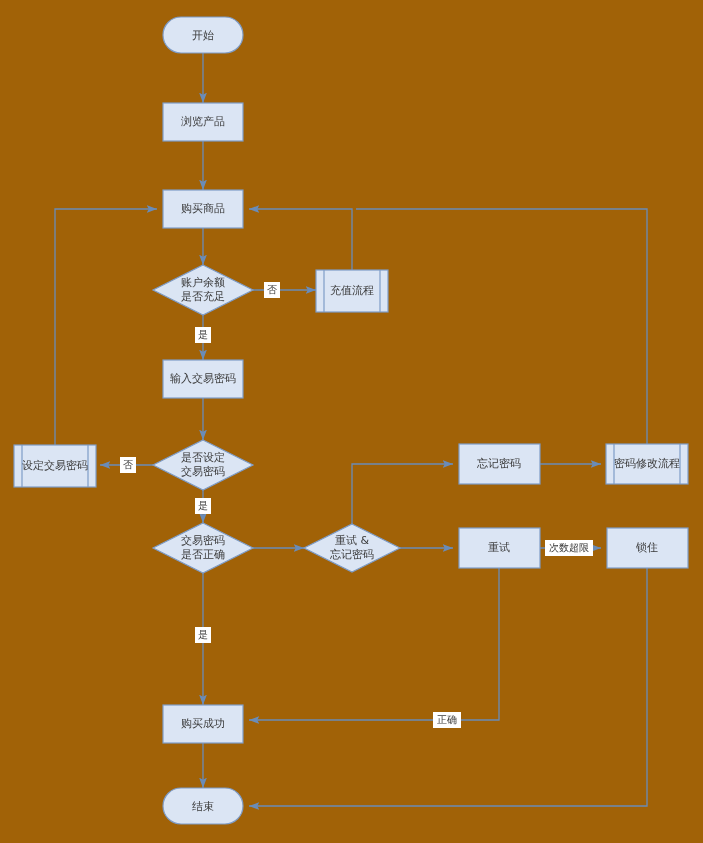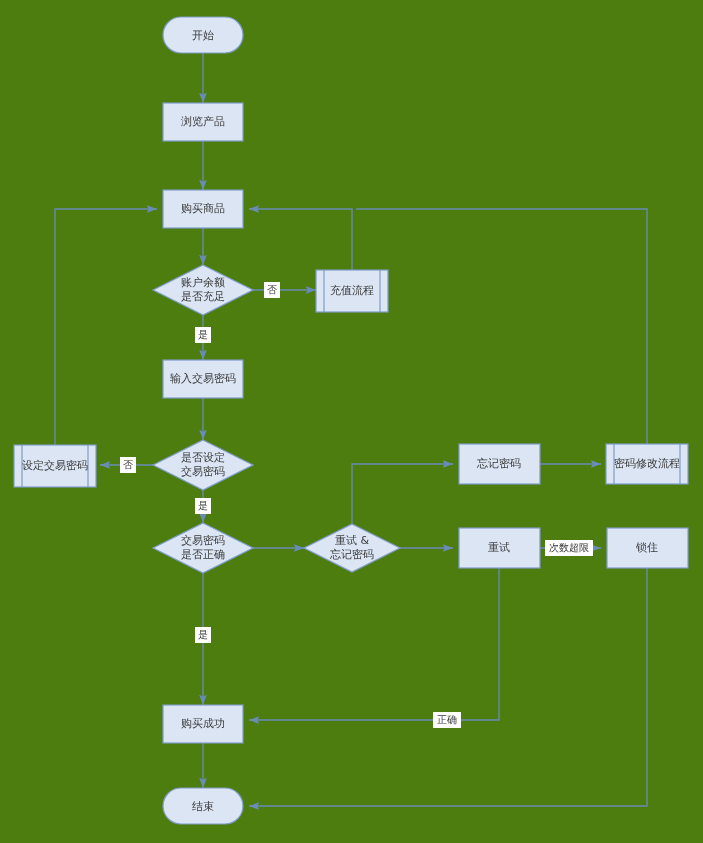--- a/index.html
+++ b/index.html
@@ -7,21 +7,21 @@
     padding: 0;
     background: #ffffff;
   }
   body {
     font-family: "DejaVu Sans", "Liberation Sans", sans-serif;
   }
   #canvas {
     position: relative;
     width: 703px;
     height: 843px;
-    background: #4d7c0f;
+    background: #a16207;
     overflow: hidden;
   }
   svg#flow {
     position: absolute;
     left: 0;
     top: 0;
     width: 703px;
     height: 843px;
   }
   .node-text {

